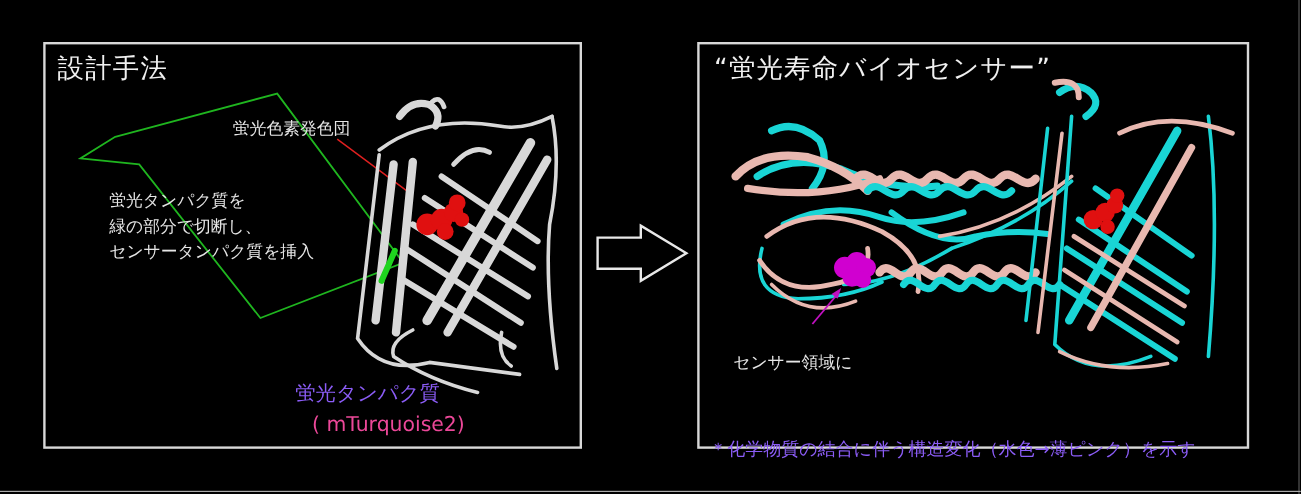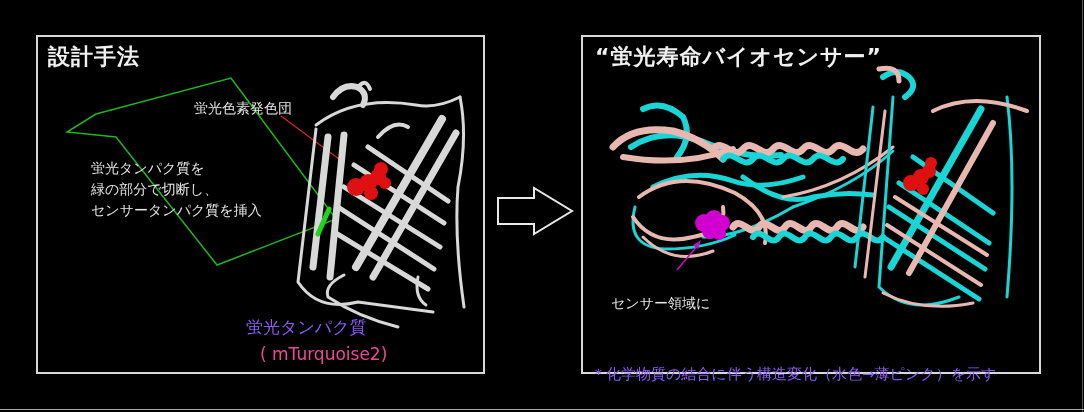--- a/index.html
+++ b/index.html
@@ -3,21 +3,21 @@
 <meta charset="utf-8">
 <style>
   html, body { margin:0; padding:0; background:#000; }
   body { width:1084px; height:412px; position:relative; overflow:hidden;
          font-family:"DejaVu Sans","Liberation Sans",sans-serif; color:#e8e8e8; }
   .frame-edge-r { position:absolute; right:1px; top:0; width:1px; height:412px; background:#555; }
   .frame-edge-b { position:absolute; left:0; bottom:2px; width:1084px; height:1px; background:#aaa; }
   .panel { position:absolute; border:2px solid #d8d8d8; box-sizing:border-box; background:#000; }
   #left-panel { left:36px; top:35px; width:449px; height:339px; }
   #right-panel { left:581px; top:35px; width:460px; height:339px; }
-  .panel-title { position:absolute; left:10px; top:5px; font-size:22px; color:#f0f0f0; letter-spacing:1px; white-space:nowrap;font-weight:bold; }
+  .panel-title { position:absolute; left:10px; top:5px; font-size:22px; color:#f0f0f0; letter-spacing:1px; white-space:nowrap; }
   .label { position:absolute; font-size:14px; color:#e6e6e6; line-height:21px; white-space:nowrap; }
   .svg-layer { position:absolute; left:0; top:0; }
   #arrow { position:absolute; left:496px; top:186px; width:80px; height:50px; }
   .caption { position:absolute; font-size:15px; color:#8b5cf6; white-space:nowrap; }
   .sub { font-size:17px; color:#ec4899; }
 </style>
 </head>
 <body>
 
 <div class="frame-edge-r"></div>

